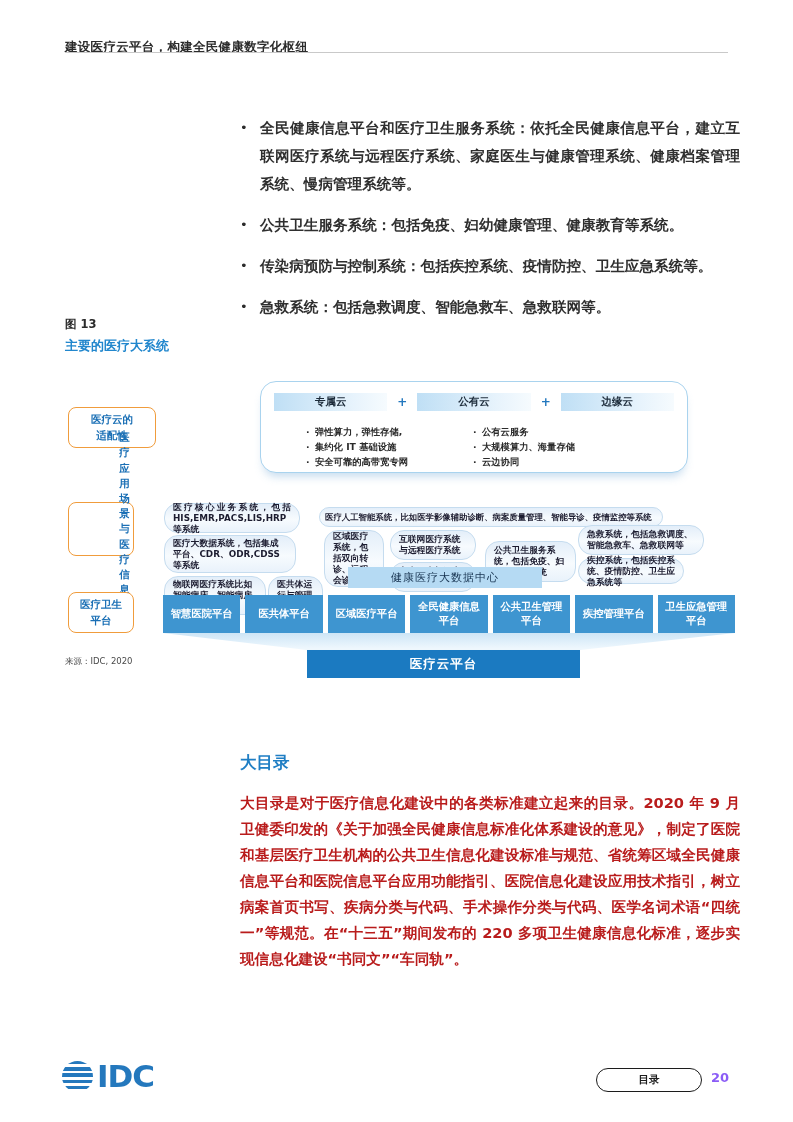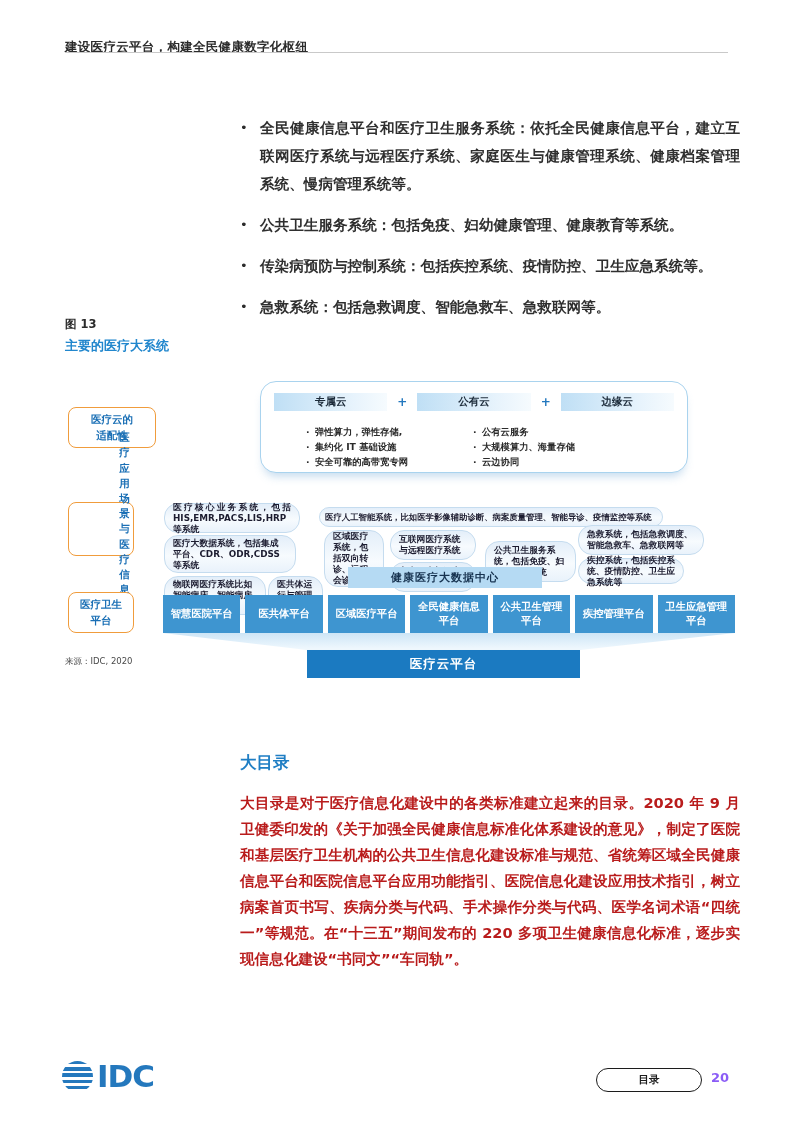--- a/index.html
+++ b/index.html
@@ -57,21 +57,21 @@
   .bub-j { left:104px; top:177px; width:102px; height:39px; }
   .bub-k { left:208px; top:177px; width:55px;  height:39px; }
   .bub-d { left:264px; top:131px; width:60px;  height:57px; }
   .bub-e { left:330px; top:131px; width:86px;  height:30px; }
   .bub-f { left:330px; top:163px; width:86px;  height:30px; }
   .bub-g { left:425px; top:142px; width:91px;  height:41px; }
   .bub-h { left:518px; top:126px; width:126px; height:30px; }
   .bub-i { left:518px; top:159px; width:106px; height:26px; }
 
   .dc-banner { position:absolute; left:288px; top:192px; width:194px; height:21px;
-    background:#b5daf3; color:#16324f; font-size:11px; font-weight:700;
+    background:#b5daf3; color:#16324f; font-size:11px; font-weight:400;
     display:flex; align-items:center; justify-content:center; letter-spacing:1px; }
 
   .platform-row { position:absolute; left:103px; top:220px; width:572px; height:38px; display:flex; gap:5px; }
   .platform { flex:1; background:#3e95d0; color:#fff; font-size:10.3px; font-weight:700; line-height:1.35;
     display:flex; align-items:center; justify-content:center; text-align:center; padding:2px 3px; }
 
   .funnel { position:absolute; left:103px; top:258px; width:572px; height:17px;
     background:linear-gradient(180deg,#cde5f6 0%,#eef7fd 90%);
     clip-path:polygon(0 0,100% 0,72.9% 100%,25.2% 100%); }
 

